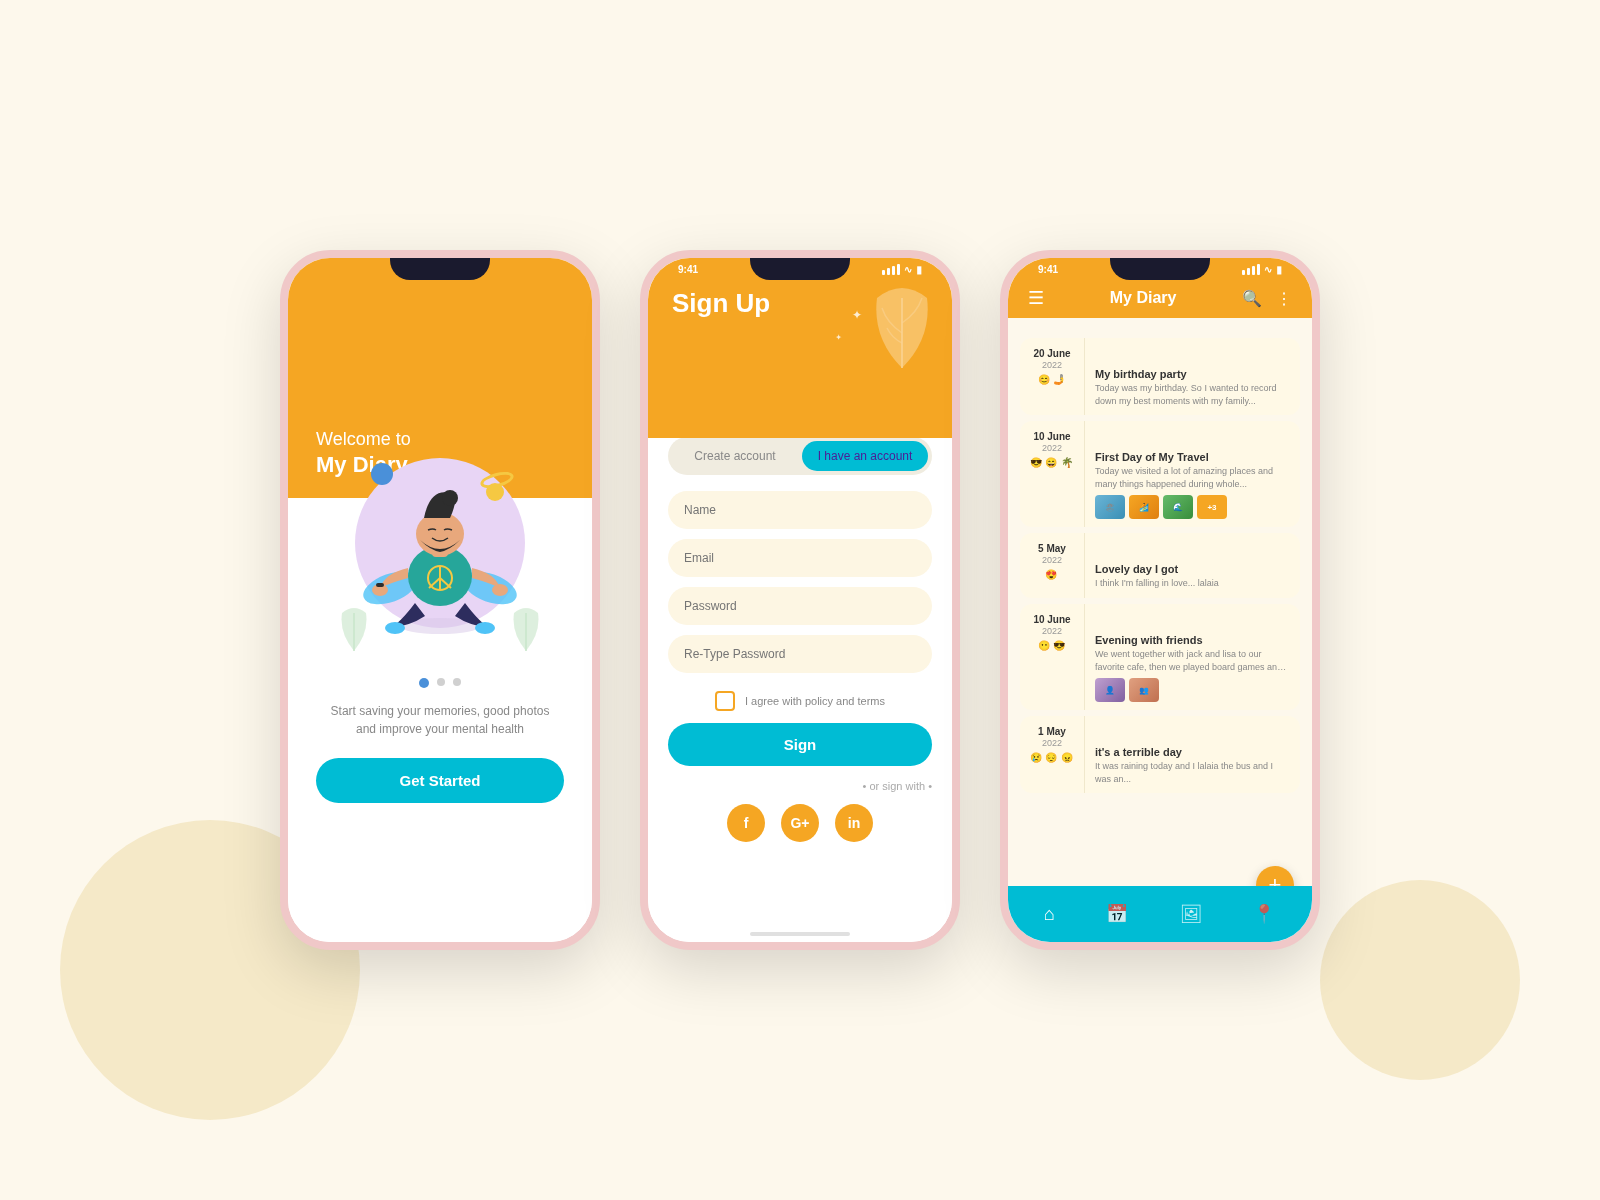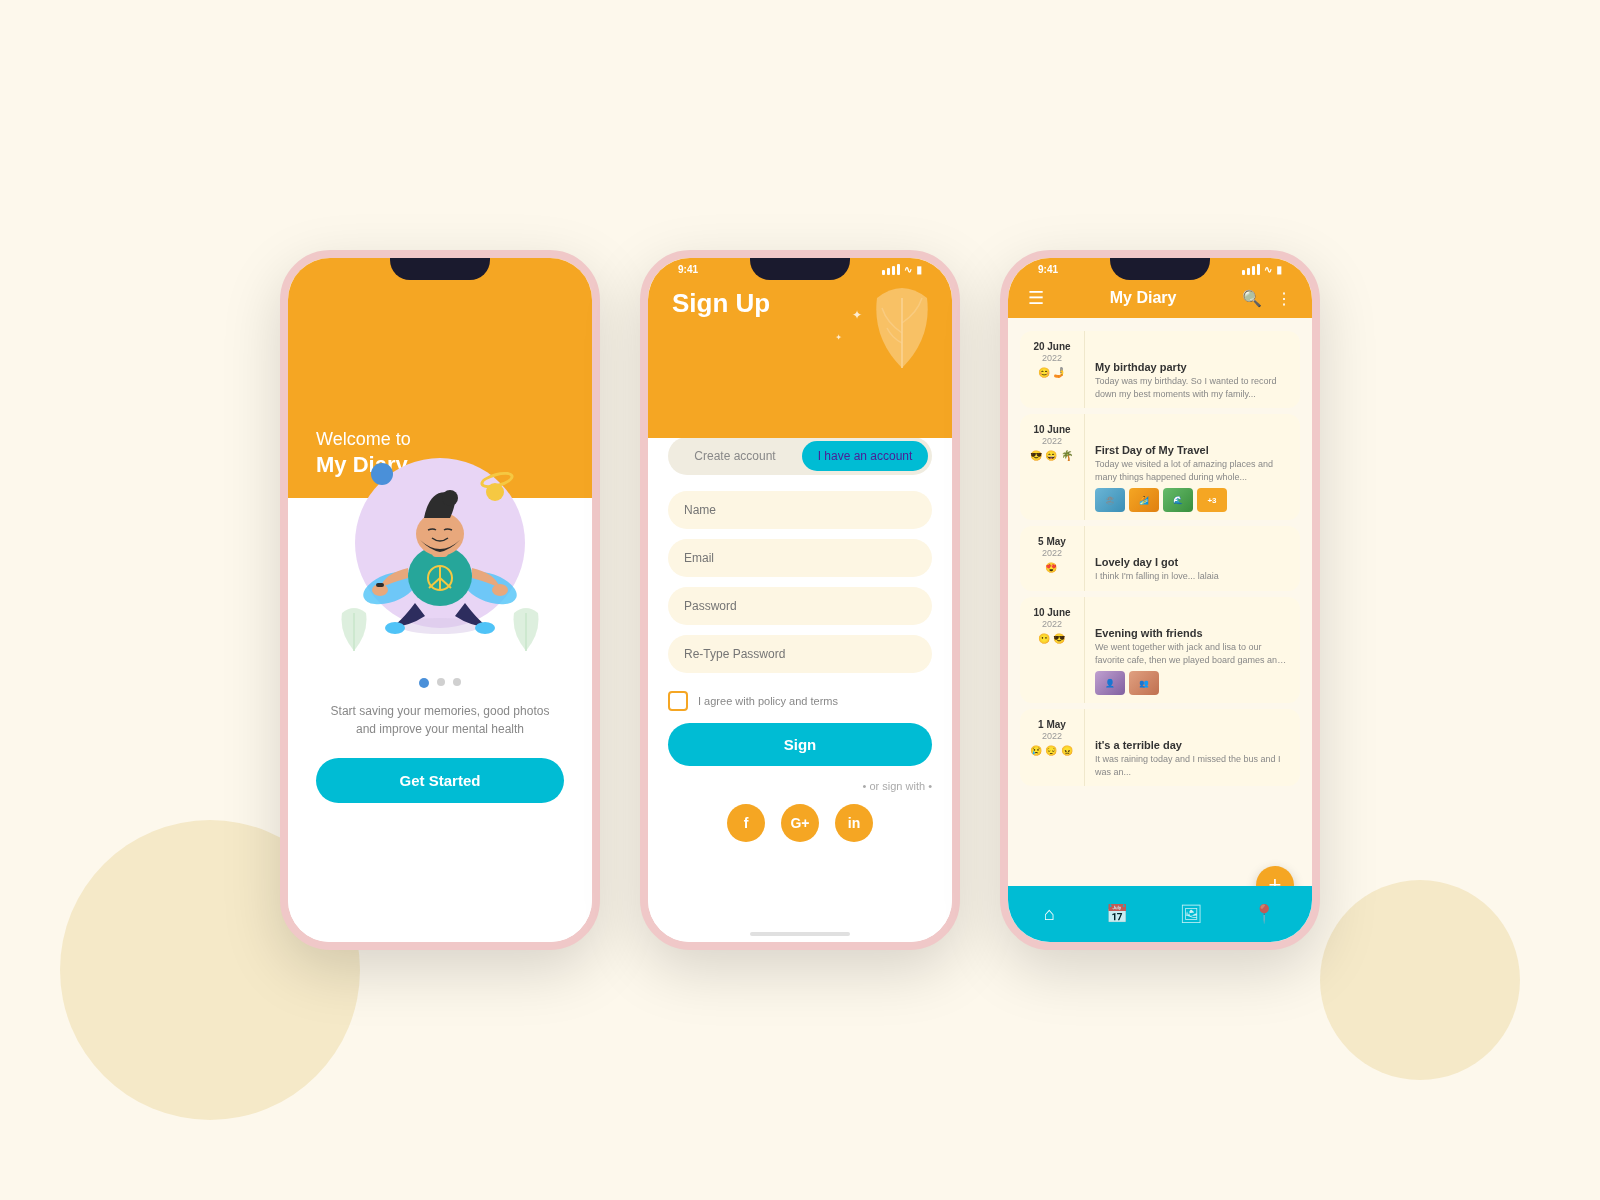--- a/index.html
+++ b/index.html
@@ -322,20 +322,21 @@
       font-size: 12px;
       color: #aaa;
       outline: none;
     }
 
     .checkbox-row {
       display: flex;
       align-items: center;
       gap: 10px;
       margin: 8px 0 12px;
+      justify-content: center;
     }
 
     .checkbox-custom {
       width: 20px;
       height: 20px;
       border: 2px solid #f5a623;
       border-radius: 4px;
       flex-shrink: 0;
     }
 
@@ -436,21 +437,21 @@
     }
 
     .hamburger {
       color: #fff;
       font-size: 18px;
     }
 
     .diary-list {
       flex: 1;
       overflow: hidden;
-      padding: 13px 12px;
+      padding: 20px 12px;
       display: flex;
       flex-direction: column;
       gap: 6px;
     }
 
     .diary-entry {
       background: #fff9e6;
       border-radius: 12px;
       display: flex;
       overflow: hidden;
@@ -832,21 +833,21 @@
         </div>
 
         <div class="diary-entry">
           <div class="entry-date">
             <span class="entry-day-month">1 May</span>
             <span class="entry-year">2022</span>
             <span class="entry-emojis">😢 😔 😠</span>
           </div>
           <div class="entry-content">
             <div class="entry-title">it's a terrible day</div>
-            <div class="entry-text">It was raining today and I missed the bus and I was an...</div>
+            <div class="entry-text">It was raining today and I lalaia the bus and I was an...</div>
           </div>
         </div>
 
       </div>
 
       <button class="fab-btn">+</button>
 
       <div class="bottom-nav">
         <span class="nav-icon active">⌂</span>
         <span class="nav-icon">📅</span>

